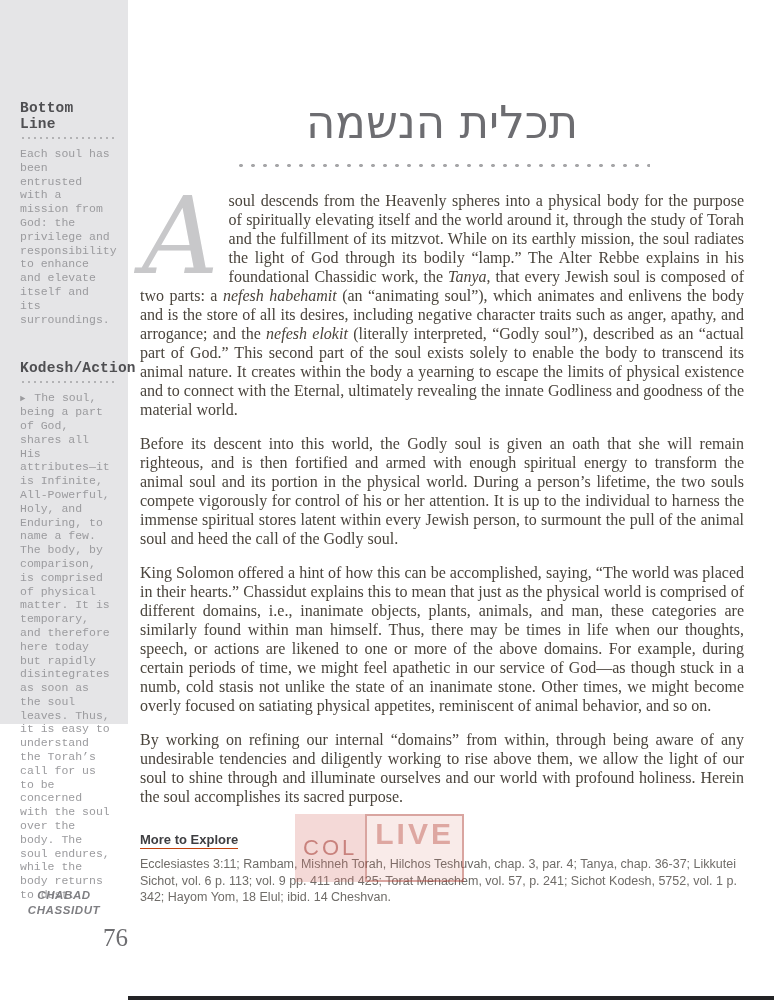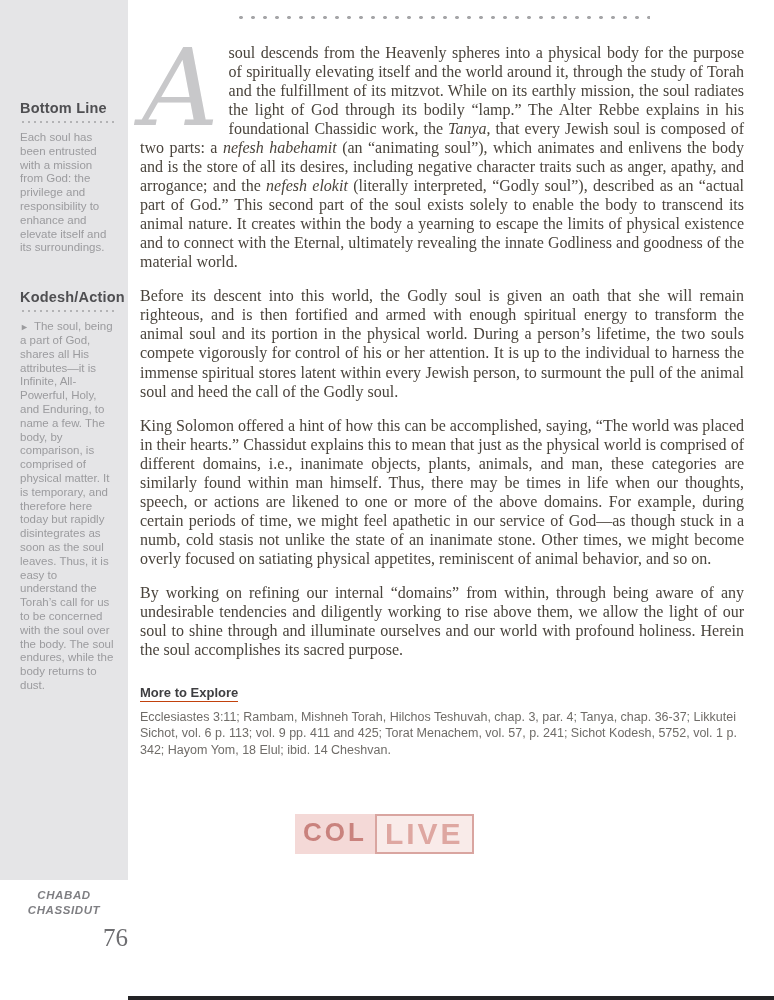--- a/index.html
+++ b/index.html
@@ -3,22 +3,22 @@
 <meta charset="utf-8">
 <style>
   html,body { margin:0; padding:0; background:#ffffff; }
   .page {
     position:relative; width:774px; height:1000px; background:#ffffff;
     font-family:"Liberation Sans", sans-serif; overflow:hidden;
   }
 
   
   .sidebar {
-    position:absolute; left:0; top:0; width:128px; height:880px;
-    background:#e5e5e7; box-sizing:border-box; padding:100px 12px 0 20px;
+    position:absolute; left:0; top:0; width:128px; height:724px;
+    background:#e5e5e7; box-sizing:border-box; padding:100px 12px 0 20px;font-family:Liberation Mono, monospace;
   }
   .sb-heading { font-size:14.5px; font-weight:bold; color:#4f4f52; letter-spacing:0.2px; }
   .sb-dots {
     height:4px; width:94px; margin:4px 0 7px;
     background-image:radial-gradient(circle,#b3b3b5 1.1px,transparent 1.3px);
     background-size:6px 4px; background-repeat:repeat-x;
   }
   .sb-text { font-size:11.5px; line-height:1.2; color:#9b9b9e; }
   .ponder-block { margin-top:34px; }
   .sb-bullet { font-size:9px; color:#9b9b9e; margin-right:2px; }
@@ -55,21 +55,21 @@
   .body-para em { font-style:italic; }
   .drop-cap {
     float:left; font-family:"DejaVu Serif", serif; font-style:italic;
     font-size:106px; line-height:82px; color:#c8c8ca; margin:5px 10px 0 2px;
   }
 
   
   .watermark { position:absolute; left:295px; top:814px; display:flex; pointer-events:none; }
   .wm-left {
     background:rgba(214,120,110,0.28); color:rgba(158,44,36,0.5);
-    font-weight:bold; font-size:26px; padding:3px 8px; letter-spacing:3px;
+    font-weight:normal; font-size:22px; padding:21px 8px; letter-spacing:3px;
   }
   .wm-right {
     border:2px solid rgba(170,60,50,0.4); background:rgba(214,120,110,0.15);
     color:rgba(196,100,90,0.5); font-weight:bold; font-size:30px;
     padding:1px 8px; letter-spacing:3px;
   }
 
   
   .more { margin-top:24px; font-family:"Liberation Sans", sans-serif; text-align:left; }
   .more-heading {
@@ -94,20 +94,21 @@
     <div class="ponder-block">
       <div class="sb-heading">Kodesh/Action</div>
       <div class="sb-dots"></div>
       <div class="sb-text"><span class="sb-bullet">►</span> <span>The soul, being a part of God, shares all His attributes—it is Infinite, All-Powerful, Holy, and Enduring, to name a few. The body, by comparison, is comprised of physical matter. It is temporary, and therefore here today but rapidly disintegrates as soon as the soul leaves. Thus, it is easy to understand the Torah’s call for us to be concerned with the soul over the body. The soul endures, while the body returns to dust.</span></div>
     </div>
   </div>
   <div class="section-label">CHABAD CHASSIDUT</div>
   <div class="page-number">76</div>
 
   <div class="main">
+    <div class="hebrew-title">תכלית הנשמה</div>
     <div class="title-dots"></div>
 
     <div class="article">
         <p class="body-para"><span class="drop-cap">A</span><span>soul descends from the Heavenly spheres into a physical body for the purpose of spiritually elevating itself and the world around it, through the study of Torah and the fulfillment of its mitzvot. While on its earthly mission, the soul radiates the light of God through its bodily “lamp.” The Alter Rebbe explains in his foundational Chassidic work, the </span><em>Tanya</em><span>, that every Jewish soul is composed of two parts: a </span><em>nefesh habehamit</em><span> (an “animating soul”), which animates and enlivens the body and is the store of all its desires, including negative character traits such as anger, apathy, and arrogance; and the </span><em>nefesh elokit</em><span> (literally interpreted, “Godly soul”), described as an “actual part of God.” This second part of the soul exists solely to enable the body to transcend its animal nature. It creates within the body a yearning to escape the limits of physical existence and to connect with the Eternal, ultimately revealing the innate Godliness and goodness of the material world.</span></p>
         <p class="body-para"><span>Before its descent into this world, the Godly soul is given an oath that she will remain righteous, and is then fortified and armed with enough spiritual energy to transform the animal soul and its portion in the physical world. During a person’s lifetime, the two souls compete vigorously for control of his or her attention. It is up to the individual to harness the immense spiritual stores latent within every Jewish person, to surmount the pull of the animal soul and heed the call of the Godly soul.</span></p>
         <p class="body-para"><span>King Solomon offered a hint of how this can be accomplished, saying, “The world was placed in their hearts.” Chassidut explains this to mean that just as the physical world is comprised of different domains, i.e., inanimate objects, plants, animals, and man, these categories are similarly found within man himself. Thus, there may be times in life when our thoughts, speech, or actions are likened to one or more of the above domains. For example, during certain periods of time, we might feel apathetic in our service of God—as though stuck in a numb, cold stasis not unlike the state of an inanimate stone. Other times, we might become overly focused on satiating physical appetites, reminiscent of animal behavior, and so on.</span></p>
         <p class="body-para"><span>By working on refining our internal “domains” from within, through being aware of any undesirable tendencies and diligently working to rise above them, we allow the light of our soul to shine through and illuminate ourselves and our world with profound holiness. Herein the soul accomplishes its sacred purpose.</span></p>
       </div>
 
     <div class="more">

